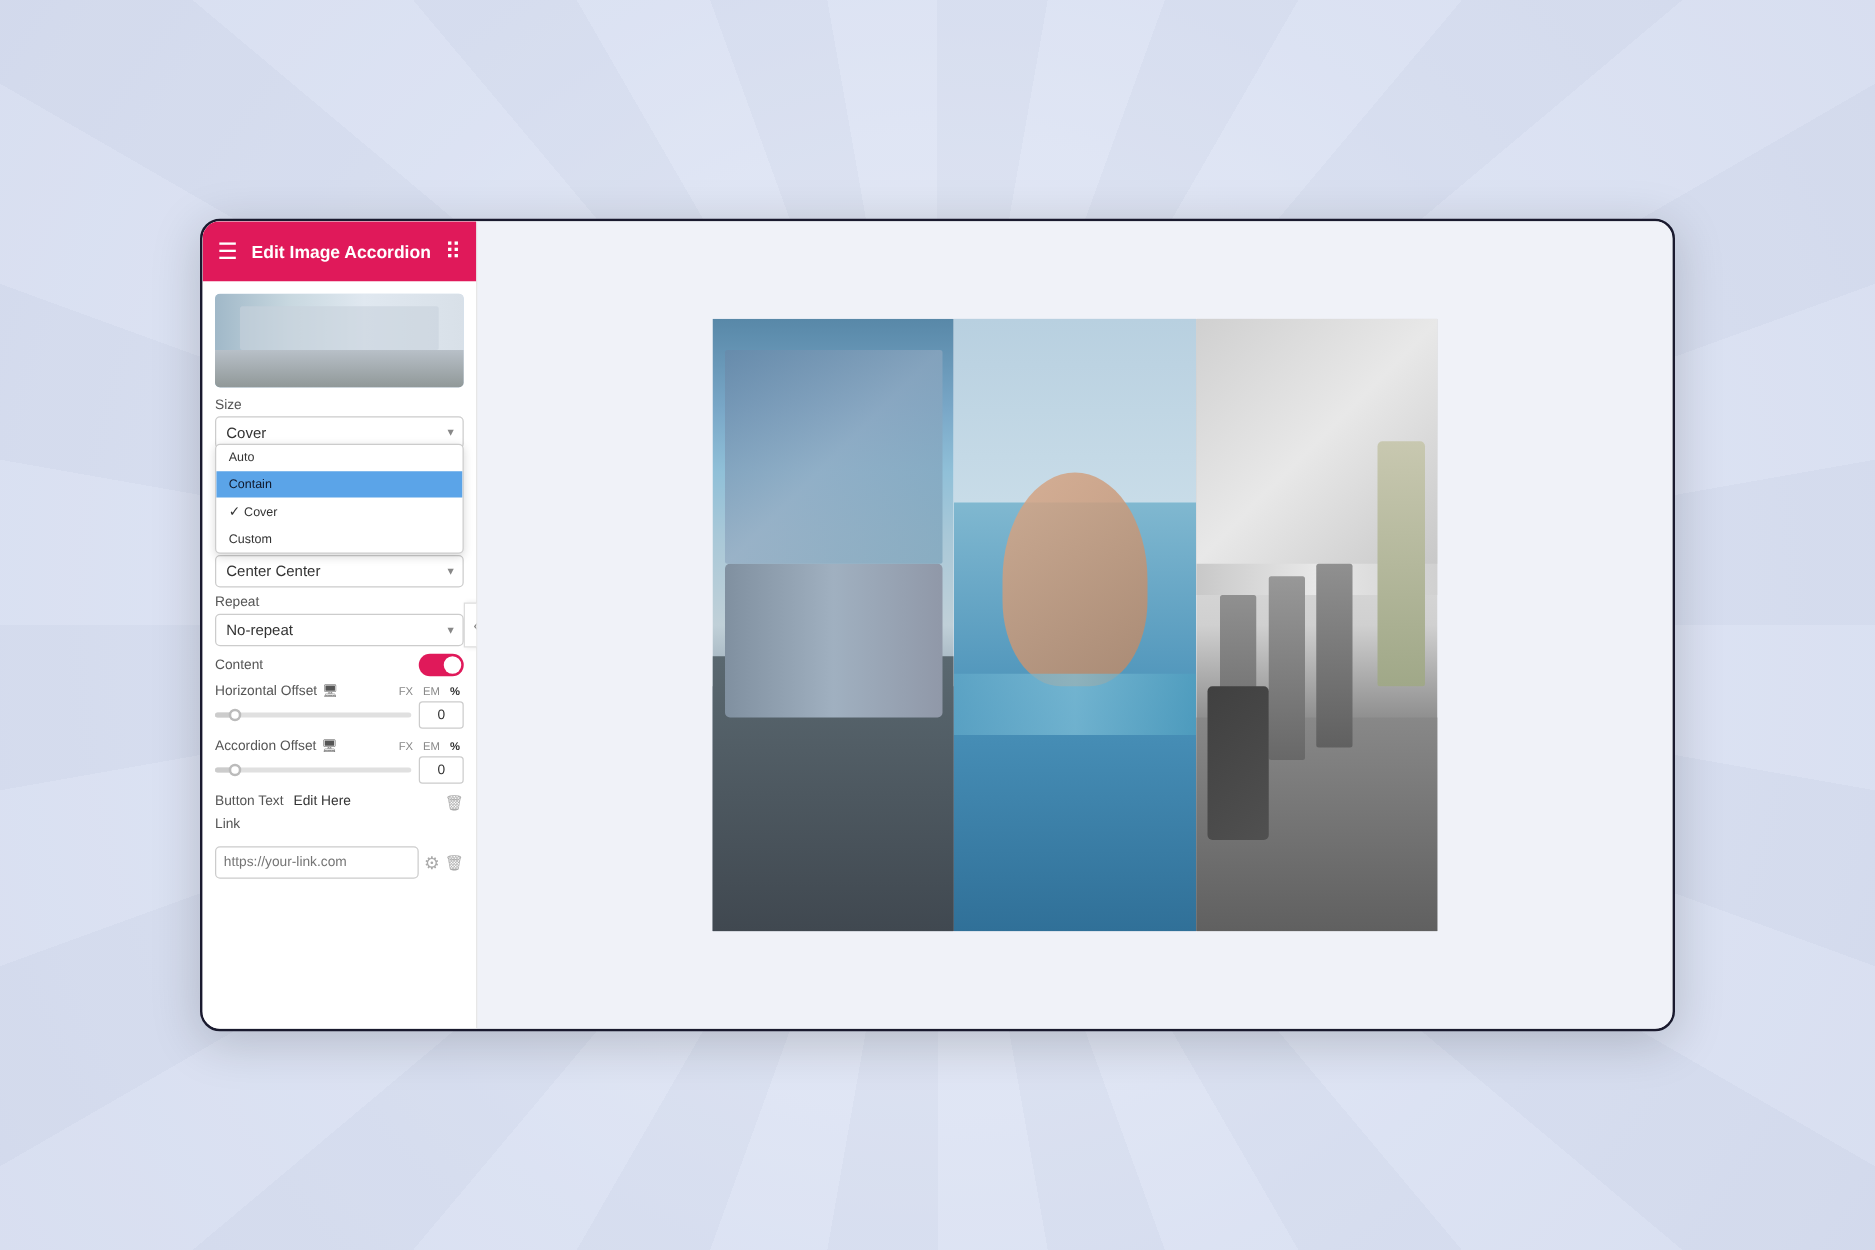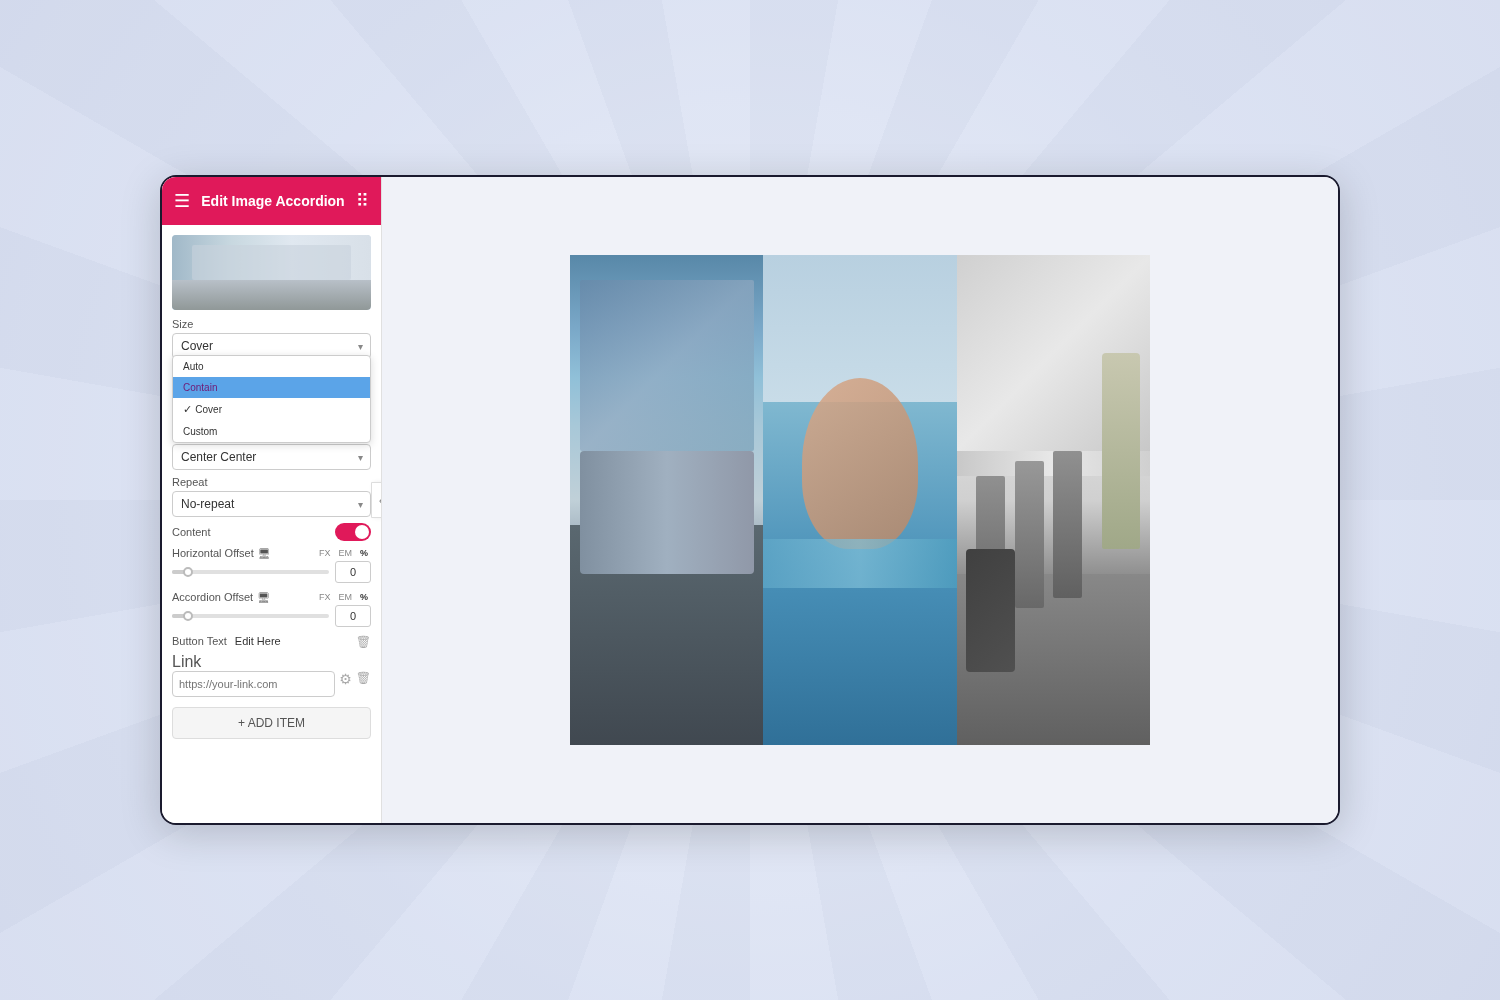--- a/index.html
+++ b/index.html
@@ -174,21 +174,21 @@
       overflow: hidden;
     }
     .dropdown-popup-item {
       padding: 5px 10px;
       font-size: 10px;
       color: #333;
       cursor: pointer;
     }
     .dropdown-popup-item.highlighted {
       background: #5ba4e8;
-      color: #701a75;
+      color: #0f172a;
     }
     .dropdown-popup-item.selected {
       color: #333;
     }
     .dropdown-popup-item.selected::before {
       content: '✓ ';
       font-size: 11px;
     }
 
     
@@ -309,27 +309,27 @@
       margin-left: 8px;
     }
     .trash-icon {
       font-size: 12px;
       color: #aaa;
       cursor: pointer;
     }
 
     
     .link-label {
-      font-size: 16px;
+      font-size: 11px;
       color: #555;
-      margin-bottom: 0;
+      margin-bottom: 12px;
     }
     .link-input-row {
       display: flex;
-      align-items: flex-start;
+      align-items: center;
       gap: 4px;
     }
     .link-input {
       flex: 1;
       height: 26px;
       border: 1px solid #ccc;
       border-radius: 4px;
       font-size: 11px;
       padding: 0 6px;
       color: #aaa;
@@ -543,21 +543,20 @@
         <span class="trash-icon">🗑</span>
       </div>
 
       <div class="link-label">Link</div>
       <div class="link-input-row">
         <input type="text" class="link-input" placeholder="https://your-link.com" style="">
         <span class="gear-icon">⚙</span>
         <span class="trash-icon">🗑</span>
       </div>
 
-      <button class="add-item-btn">+ ADD ITEM</button>
 
     </div>
 
     <div class="collapse-handle">
       <span style="font-size:14px; color:#888;">‹</span>
     </div>
   </div>
 
   <div class="main-content">
     <div class="image-accordion">

